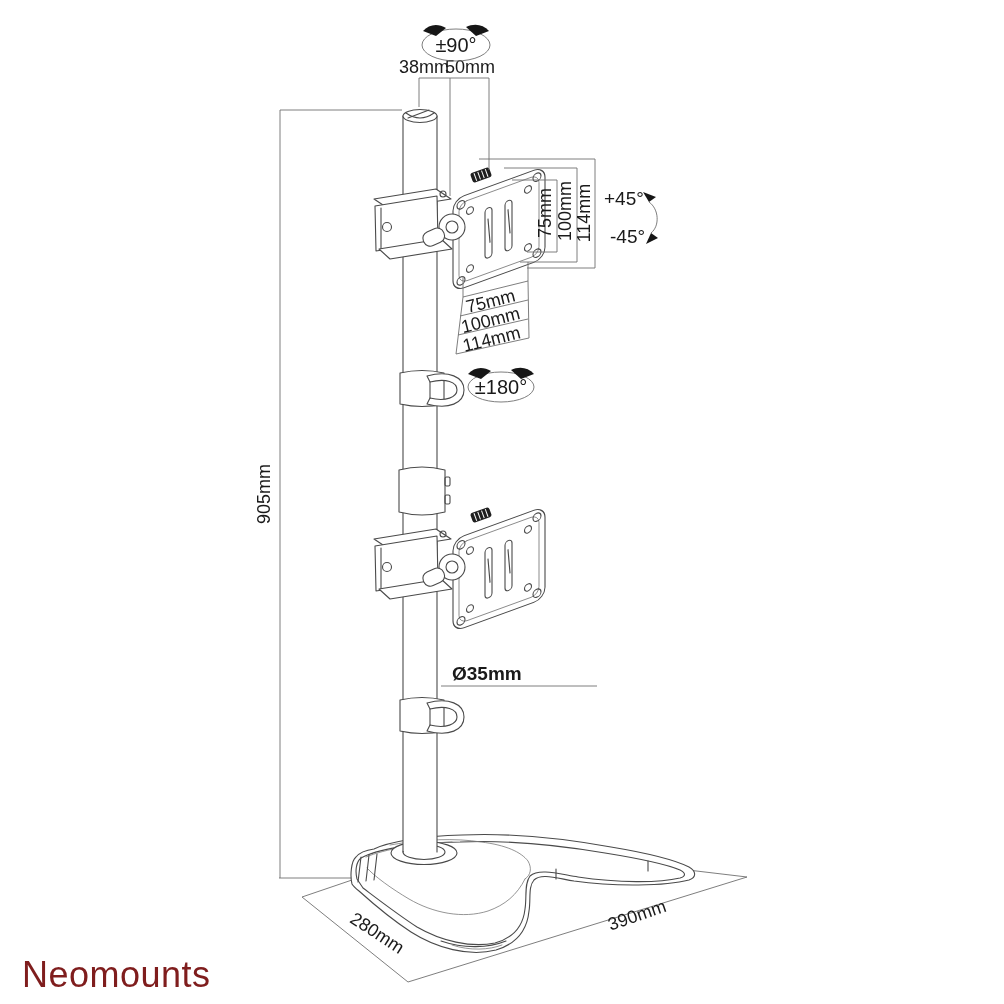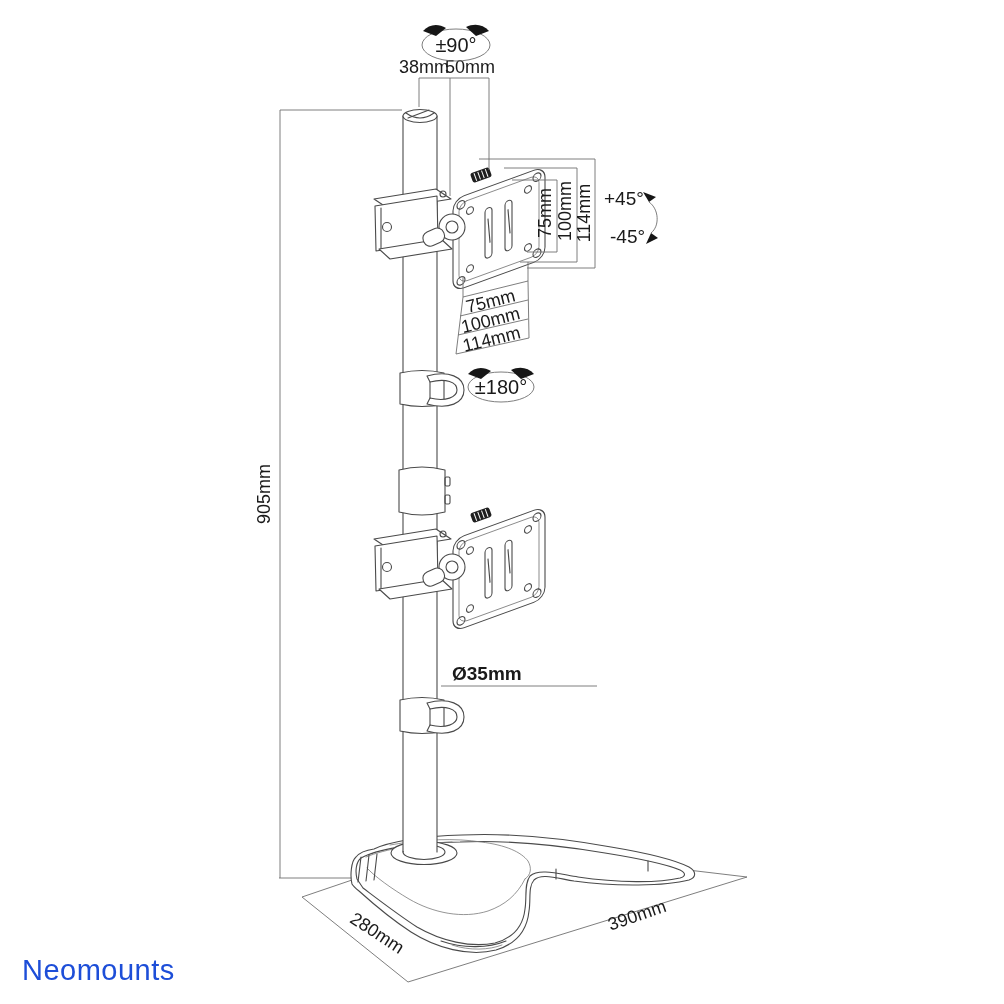--- a/index.html
+++ b/index.html
@@ -31,24 +31,24 @@
   }
   .lbl-badge { font-size: 20px; }
   .lbl-tilt  { font-size: 19px; }
   .lbl-dia   { font-size: 19px; font-weight: 600; }
 
   .knob-ridge { stroke: #ffffff; stroke-width: 1; }
 
   #logo {
     position: absolute;
     left: 22px; top: 954px;
-    font-size: 29px;
+    font-size: 36px;
     font-weight: 500;
     letter-spacing: 0.5px;
-    color: #1d4ed8;
+    color: #7f1d1d;
   }
 </style>
 </head>
 <body>
 
 <div id="stage">
 <svg width="1004" height="1004" viewBox="0 0 1004 1004">
 
   <defs>
 

